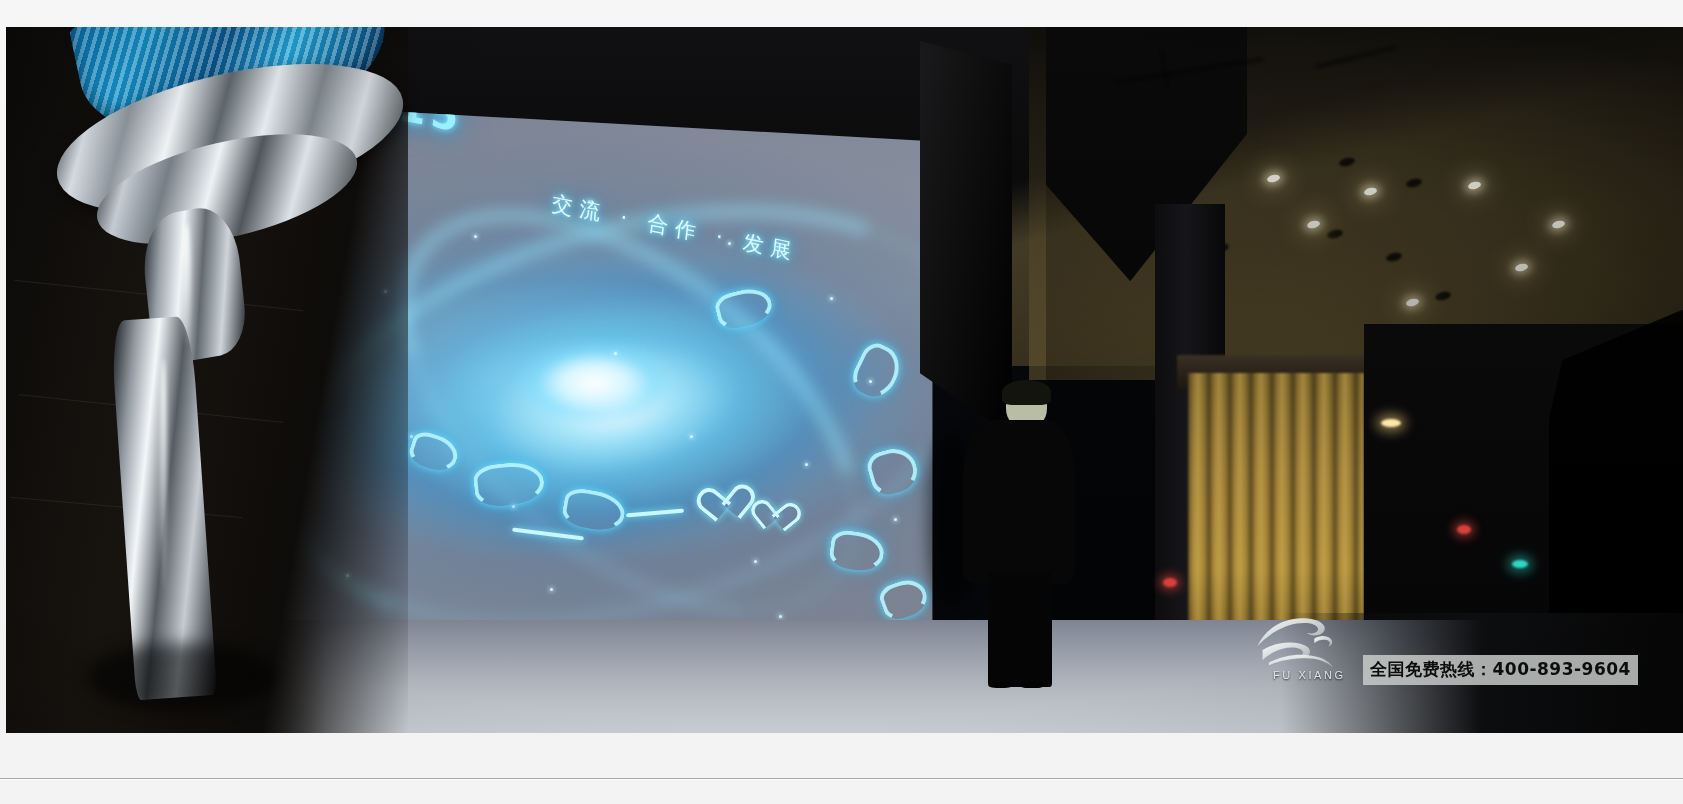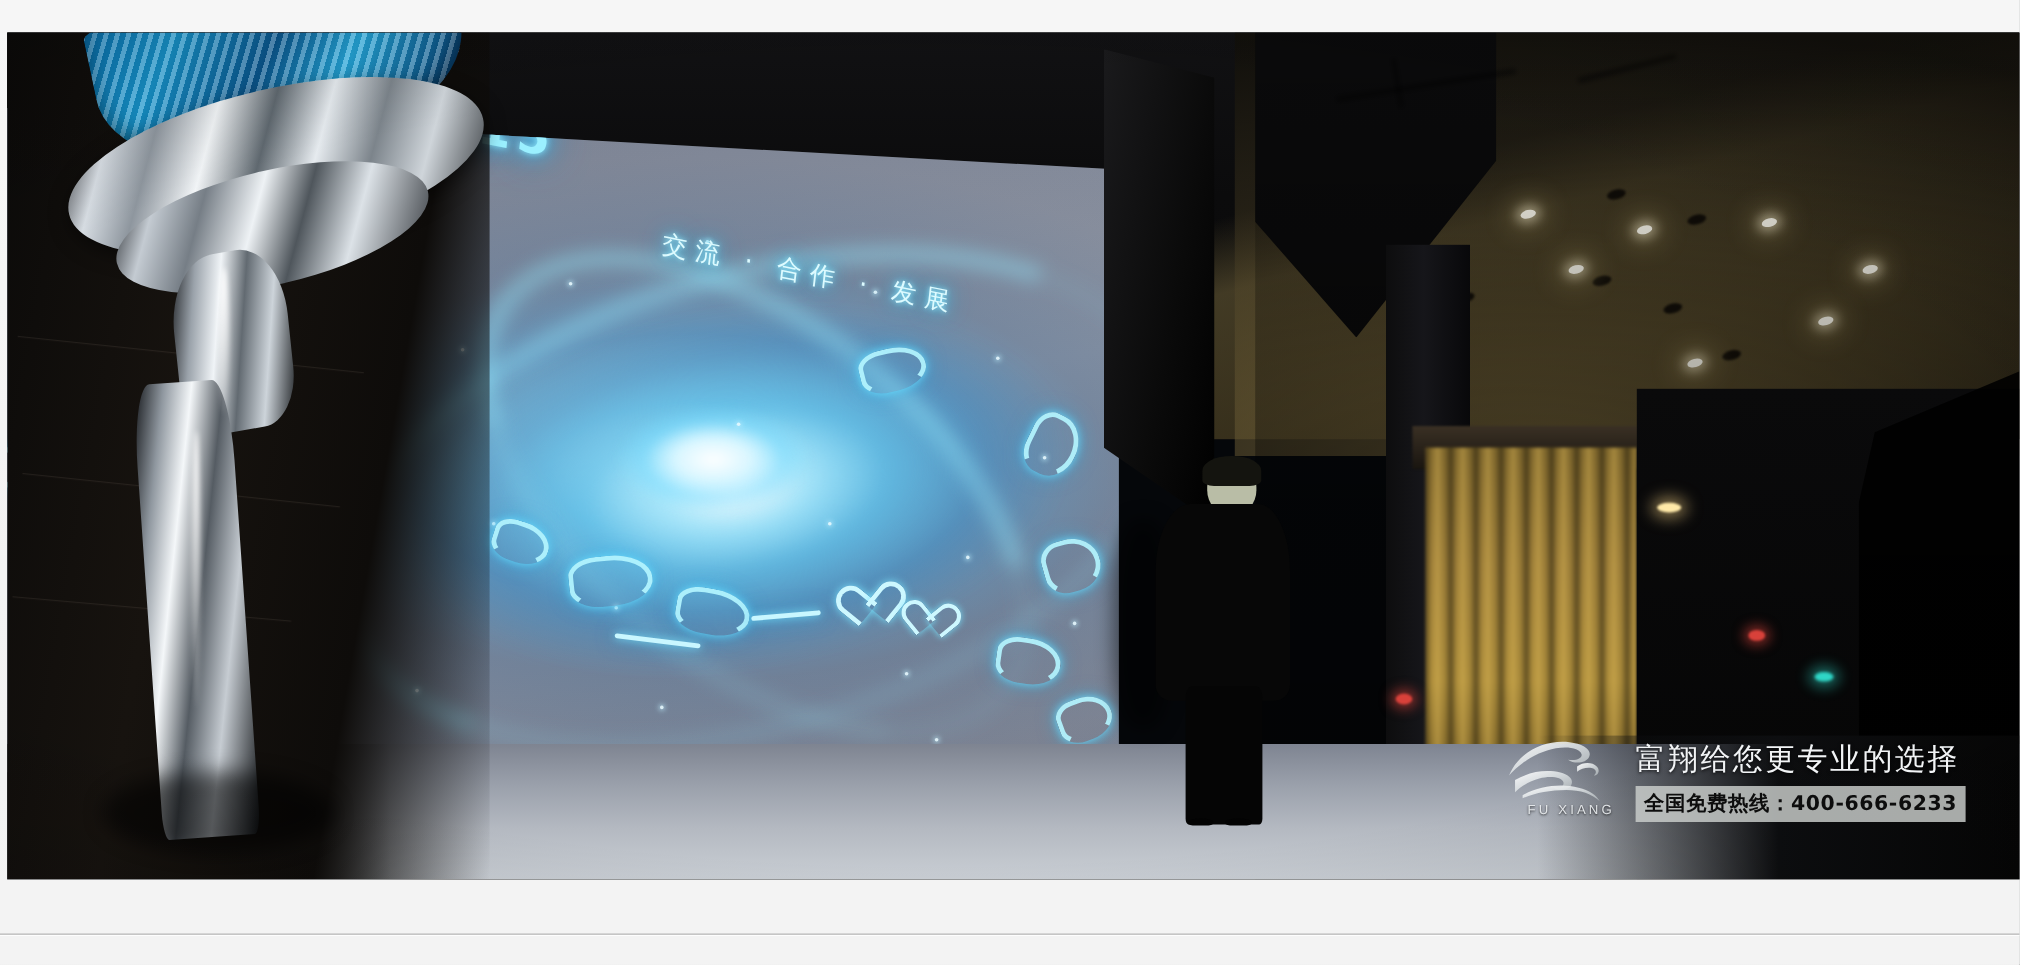--- a/index.html
+++ b/index.html
@@ -647,20 +647,19 @@
         <path d="M6 56 C 18 26, 52 8, 86 12 C 104 14, 116 22, 112 31 C 108 40, 92 41, 84 35 C 95 37, 103 33, 102 28 C 100 20, 84 17, 68 20 C 42 25, 20 40, 6 56 Z" fill="url(#wmg)"></path>
 
         <path d="M14 62 C 34 50, 56 48, 74 52 C 86 55, 92 62, 88 69 C 84 76, 70 77, 64 71 C 73 73, 79 70, 78 65 C 76 58, 60 56, 46 60 C 34 63, 22 70, 14 78 Z" fill="url(#wmg)"></path>
 
         <path d="M24 82 C 46 70, 74 66, 98 72 C 112 75, 122 82, 126 90 C 116 80, 100 75, 82 75 C 60 75, 40 79, 24 86 Z" fill="url(#wmg)"></path>
 
         <path d="M96 44 C 104 38, 116 38, 122 44 C 127 49, 124 56, 118 56 C 123 52, 121 47, 115 46 C 108 45, 101 47, 96 51 Z" fill="url(#wmg)"></path>
       </svg>
     </div>
     <div class="wm-brand-latin">FU XIANG</div>
-    <div class="wm-tagline">富翔给您更专业的选择</div>
-    <div class="wm-hotline">全国免费热线：400-666-6233</div>
+    <div class="wm-hotline">全国免费热线：400-893-9604</div>
   </div>
 
   <div class="bottom-area"></div>
   <div class="footer-divider"></div>
 
 </div>
 
 </body></html>

